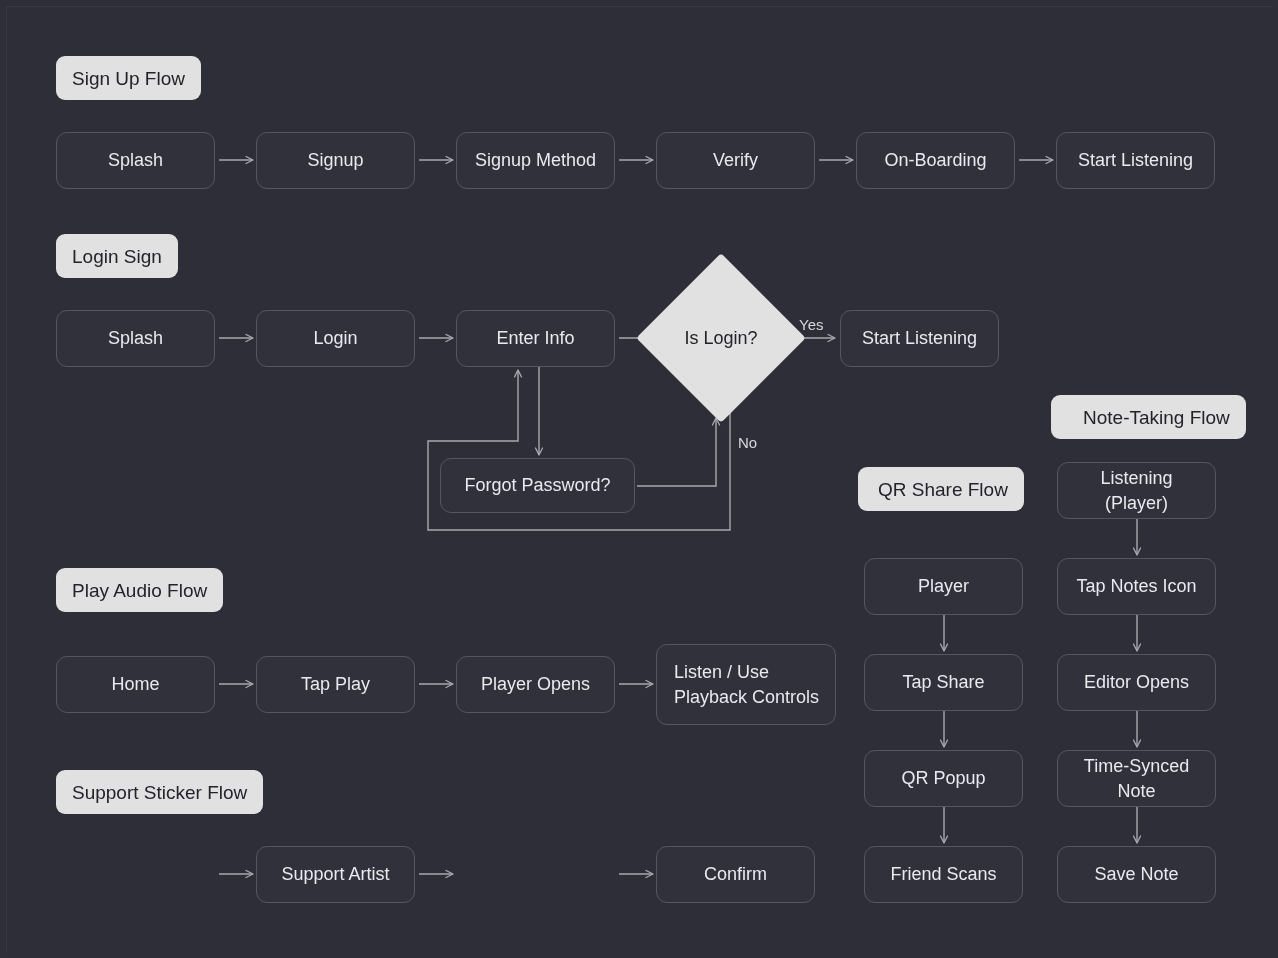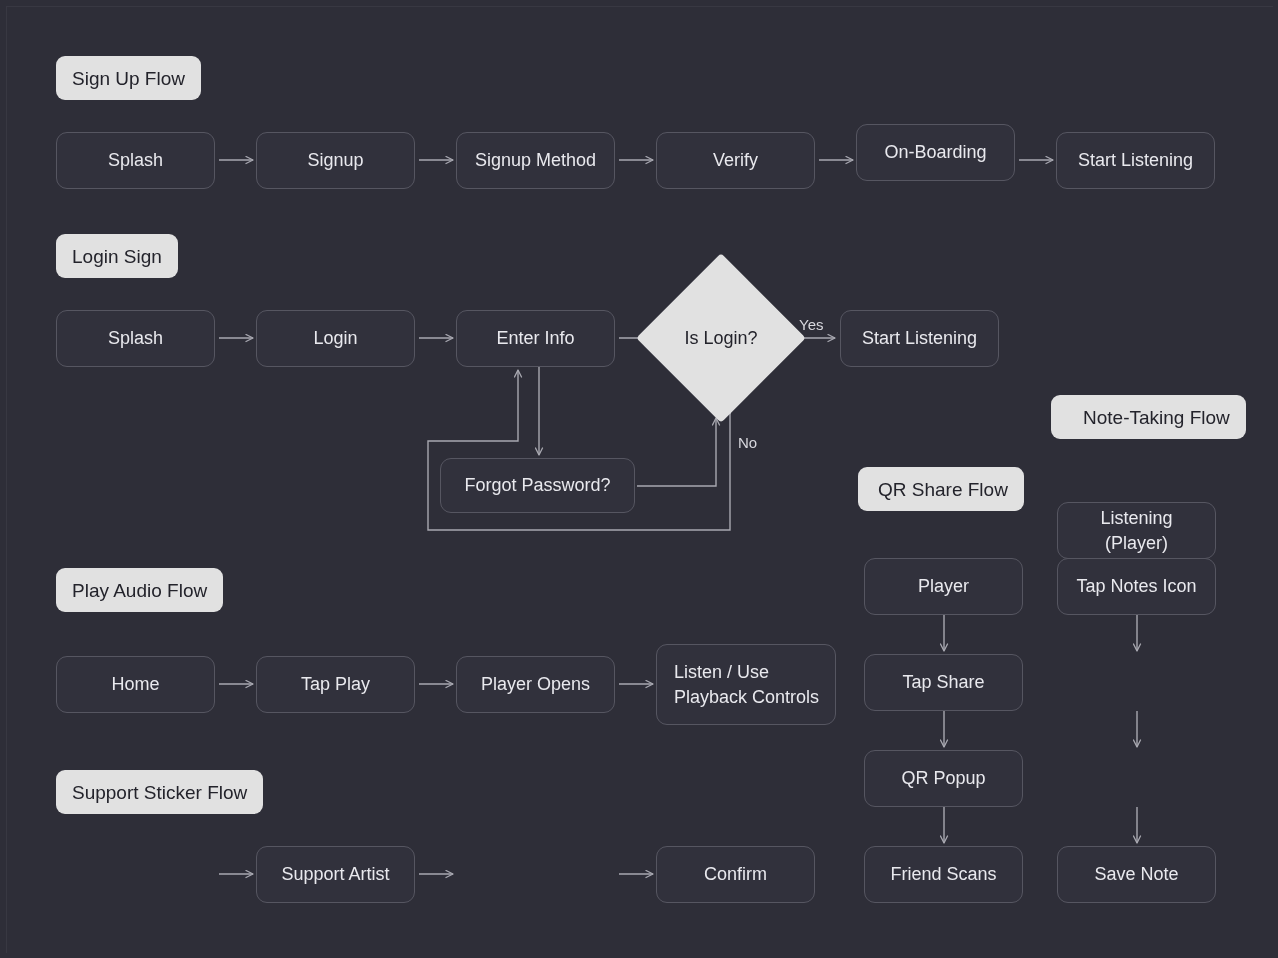--- a/index.html
+++ b/index.html
@@ -178,21 +178,21 @@
       <line x1="1137" y1="807" x2="1137" y2="843"></line>
     </g>
   </svg>
 
   <div class="flow-pill" style="left:56px; top:56px;">Sign Up Flow</div>
 
   <div class="node" style="left:56px; top:132px; width:159px; height:57px;">Splash</div>
   <div class="node" style="left:256px; top:132px; width:159px; height:57px;">Signup</div>
   <div class="node" style="left:656px; top:132px; width:159px; height:57px;">Verify</div>
   <div class="node" style="left:456px; top:132px; width:159px; height:57px;">Signup Method</div>
-  <div class="node" style="left:856px; top:124px; width:159px; height:57px;">On-Boarding</div>
+  <div class="node" style="left:856px; top:132px; width:159px; height:57px;">On-Boarding</div>
   <div class="node" style="left:1056px; top:132px; width:159px; height:57px;">Start Listening</div>
 
   <div class="flow-pill" style="left:56px; top:234px;">Login Sign</div>
 
   <div class="node" style="left:56px; top:310px; width:159px; height:57px;">Splash</div>
   <div class="node" style="left:256px; top:310px; width:159px; height:57px;">Login</div>
   <div class="node" style="left:456px; top:310px; width:159px; height:57px;">Enter Info</div>
 
   <div class="diamond-wrap" style="left:661px; top:278px; width:120px; height:120px;text-decoration:underline;">
     <div class="diamond-shape"></div>
@@ -221,17 +221,19 @@
 
   <div class="flow-pill" style="left:858px; top:467px;padding-left:20px;">QR Share Flow</div>
 
   <div class="node" style="left:864px; top:558px; width:159px; height:57px;">Player</div>
   <div class="node" style="left:864px; top:654px; width:159px; height:57px;">Tap Share</div>
   <div class="node" style="left:864px; top:750px; width:159px; height:57px;">QR Popup</div>
   <div class="node" style="left:864px; top:846px; width:159px; height:57px;">Friend Scans</div>
 
   <div class="flow-pill" style="left:1051px; top:395px;padding-left:32px;">Note-Taking Flow</div>
 
-  <div class="node" style="left:1057px; top:462px; width:159px; height:57px;margin-top:40px;">Listening (Player)</div>
+  <div class="node" style="left:1057px; top:462px; width:159px; height:57px;">Listening (Player)</div>
   <div class="node" style="left:1057px; top:558px; width:159px; height:57px;">Tap Notes Icon</div>
+  <div class="node" style="left:1057px; top:654px; width:159px; height:57px;">Editor Opens</div>
+  <div class="node" style="left:1057px; top:750px; width:159px; height:57px;">Time-Synced Note</div>
   <div class="node" style="left:1057px; top:846px; width:159px; height:57px;">Save Note</div>
 
 </div>
 
 </body></html>

